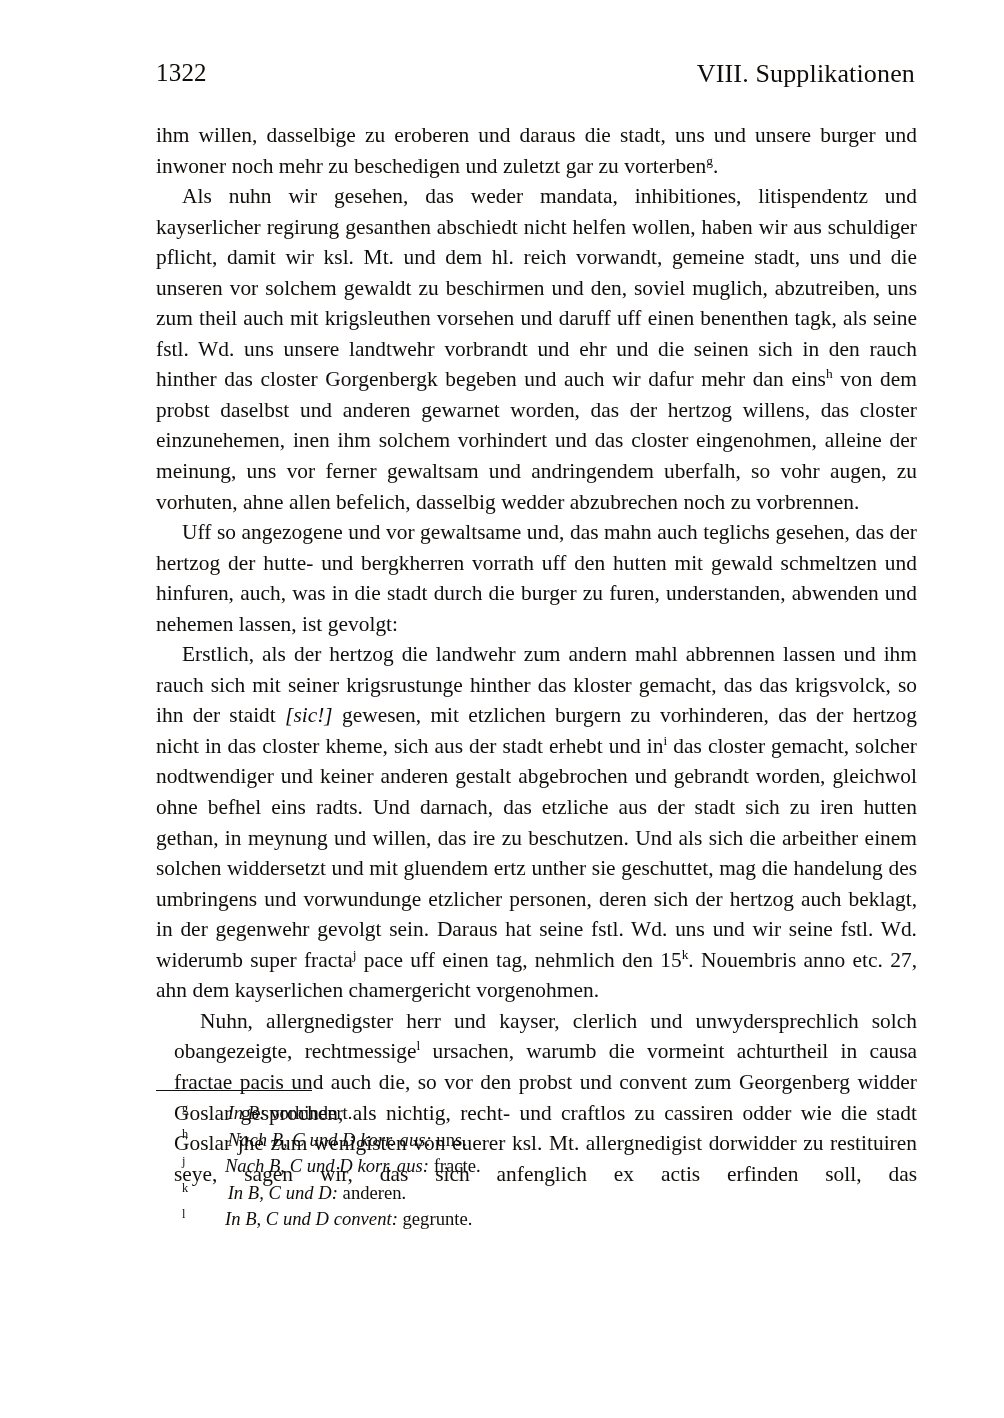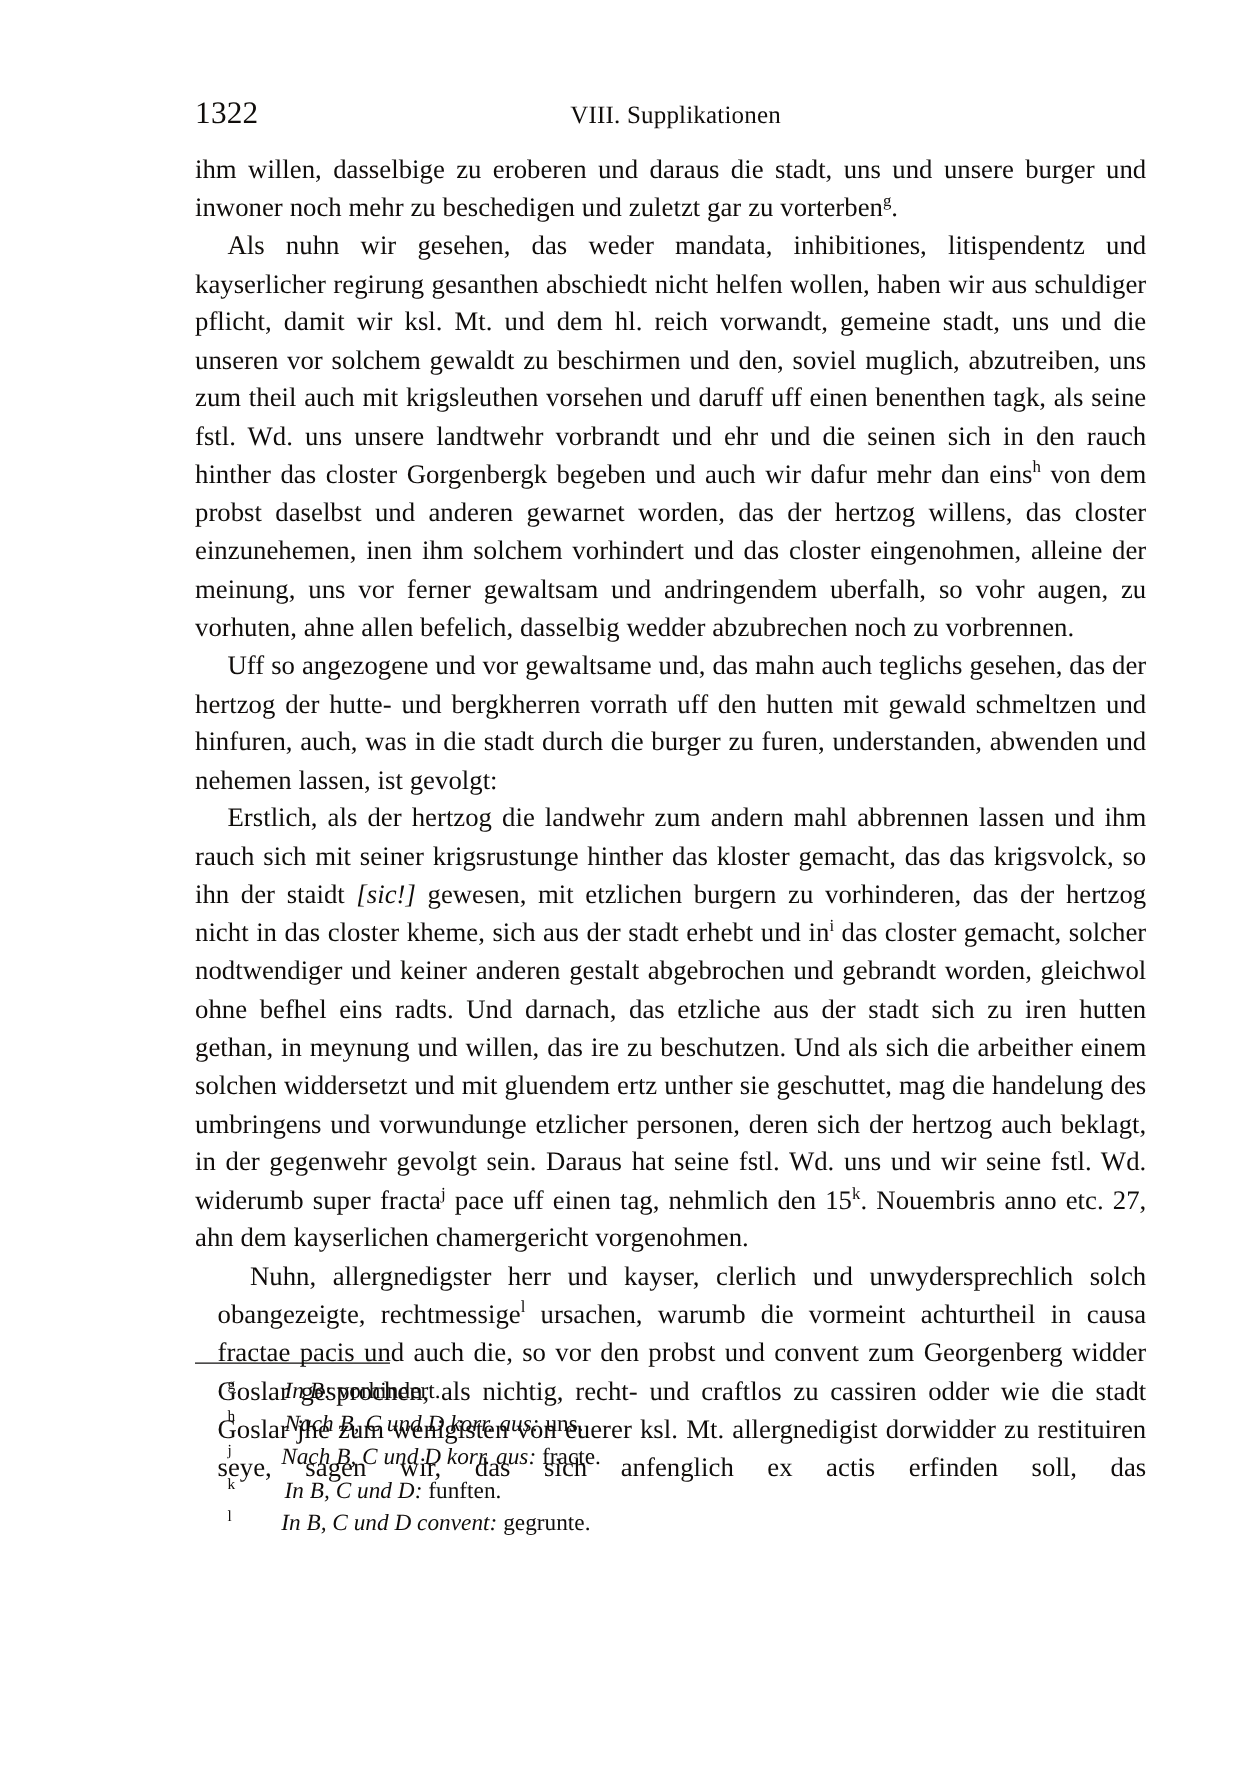--- a/index.html
+++ b/index.html
@@ -19,40 +19,40 @@
     width: 1004px;
     height: 1418px;
     box-sizing: border-box;
     overflow: hidden;
   }
 
   
   .running-head {
     position: absolute;
     left: 156px;
-    top: 76px;
+    top: 58px;
     width: 759px;
     height: 30px;
     font-family: Liberation Serif, serif;
   }
   .folio {
     position: absolute;
     left: 0;
     top: 0;
     font-size: 25px;
     line-height: 30px;
     letter-spacing: 0.2px;
   }
   .head-title {
     position: absolute;
     left: 0;
     top: 2px;
     width: 759px;
-    text-align: center;
-    font-size: 20px;
+    text-align: right;
+    font-size: 26px;
     line-height: 28px;
     letter-spacing: 0.15px;
     padding-left: 10px;
     box-sizing: border-box;
   }
 
   
   .textblock {
     position: absolute;
     left: 156px;
@@ -146,18 +146,18 @@
       <p class="para indent">Erstlich, als der hertzog die landwehr zum andern mahl abbrennen lassen und ihm rauch sich mit seiner krigsrustunge hinther das kloster gemacht, das das krigsvolck, so ihn der staidt <span class="sic">[sic!]</span> gewesen, mit etzlichen burgern zu vorhinderen, das der hertzog nicht in das closter kheme, sich aus der stadt erhebt und in<sup class="note">i</sup> das closter gemacht, solcher nodtwendiger und keiner anderen gestalt abgebrochen und gebrandt worden, gleichwol ohne befhel eins radts. Und darnach, das etzliche aus der stadt sich zu iren hutten gethan, in meynung und willen, das ire zu beschutzen. Und als sich die arbeither einem solchen widdersetzt und mit gluendem ertz unther sie geschuttet, mag die handelung des umbringens und vorwundunge etzlicher personen, deren sich der hertzog auch beklagt, in der gegenwehr gevolgt sein. Daraus hat seine fstl. Wd. uns und wir seine fstl. Wd. widerumb super fracta<sup class="note">j</sup> pace uff einen tag, nehmlich den 15<sup class="note">k</sup>. Nouembris anno etc. 27, ahn dem kayserlichen chamergericht vorgenohmen.</p>
       <p class="para indent fulljust">Nuhn, allergnedigster herr und kayser, clerlich und unwydersprechlich solch obangezeigte, rechtmessige<sup class="note">l</sup> ursachen, warumb die vormeint achturtheil in causa fractae pacis und auch die, so vor den probst und convent zum Georgenberg widder Goslar gesprochen, als nichtig, recht- und craftlos zu cassiren odder wie die stadt Goslar jhe zum wenigisten von euerer ksl. Mt. allergnedigist dorwidder zu restituiren seye, sagen wir, das sich anfenglich ex actis erfinden soll, das</p>
     </div>
 
   <div class="footnotes">
     <hr class="fn-rule">
     <div class="fn-list">
         <p class="fn"><span class="fn-mark">g</span><span class="fn-ref">In B:</span> <span class="fn-read">vorhindert.</span></p>
         <p class="fn"><span class="fn-mark">h</span><span class="fn-ref">Nach B, C und D korr. aus:</span> <span class="fn-read">uns.</span></p>
         <p class="fn"><span class="fn-mark">j</span><span class="fn-ref">Nach B, C und D korr. aus:</span> <span class="fn-read">fracte.</span></p>
-        <p class="fn"><span class="fn-mark">k</span><span class="fn-ref">In B, C und D:</span> <span class="fn-read">funften.</span></p>
+        <p class="fn"><span class="fn-mark">k</span><span class="fn-ref">In B, C und D:</span> <span class="fn-read">anderen.</span></p>
         <p class="fn"><span class="fn-mark">l</span><span class="fn-ref">In B, C und D convent:</span> <span class="fn-read">gegrunte.</span></p>
       </div>
   </div>
 
 </div>
 
 </body></html>

